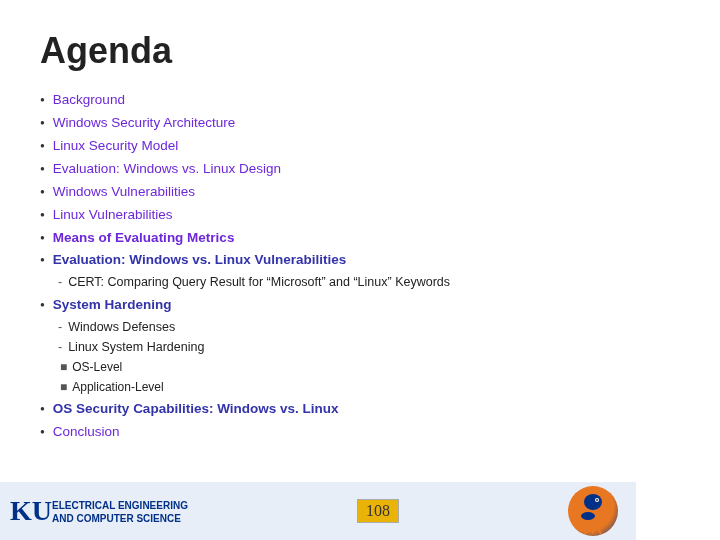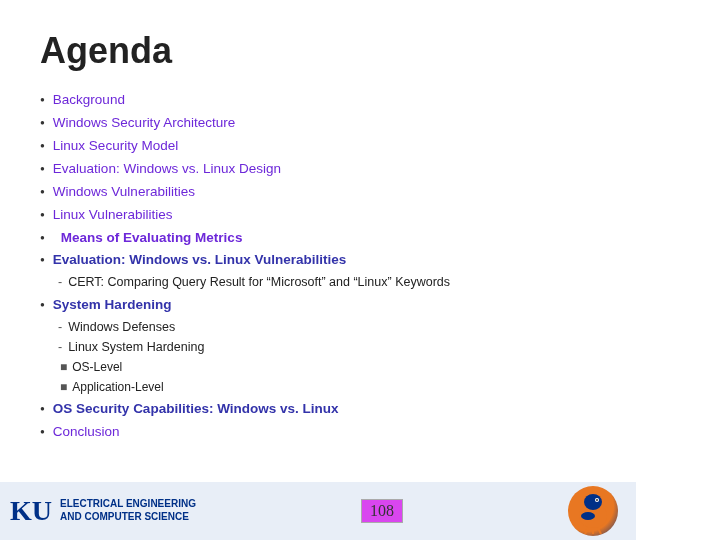--- a/index.html
+++ b/index.html
@@ -94,22 +94,21 @@
       right: 0;
       height: 58px;
       background: #e8eef7;
       display: flex;
       align-items: center;
       justify-content: space-between;
       padding: 0 18px 0 10px;
     }
     .ku-logo-box {
       display: flex;
-      align-items: flex-start;
-      gap: 8px;
+      align-items: flex-end;
     }
     .ku-letters {
       font-size: 28px;
       font-weight: bold;
       color: #003087;
       font-family: serif;
       line-height: 1;
     }
     .ku-text {
       font-size: 10px;
@@ -117,21 +116,21 @@
       font-weight: bold;
       line-height: 1.3;
       text-transform: uppercase;
     }
     .footer-page {
       font-size: 16px;
       color: #333;
       font-family: serif;
       border: 1.5px solid #aaa;
       padding: 2px 8px;
-      background: #d946ef;
+      background: #eab308;
     }
     
     .jayhawk-circle {
       width: 50px;
       height: 50px;
       border-radius: 50%;
       background: radial-gradient(circle at 40% 40%, #e87722 60%, #003087 100%);
       display: flex;
       align-items: center;
       justify-content: center;
@@ -172,21 +171,21 @@
         <span class="bullet-text">Windows Vulnerabilities</span>
       </li>
 
       <li>
         <span class="bullet-dot">●</span>
         <span class="bullet-text">Linux Vulnerabilities</span>
       </li>
 
       <li>
         <span class="bullet-dot">●</span>
-        <span class="bullet-text" style="font-weight:bold;margin-left:8px;">Means of Evaluating Metrics</span>
+        <span class="bullet-text" style="font-weight:bold;">Means of Evaluating Metrics</span>
       </li>
 
       <li>
         <span class="bullet-dot">●</span>
         <span class="bullet-text bold-blue">Evaluation: Windows vs. Linux Vulnerabilities</span>
       </li>
     </ul>
 
     <ul class="sub-list">
       <li>

